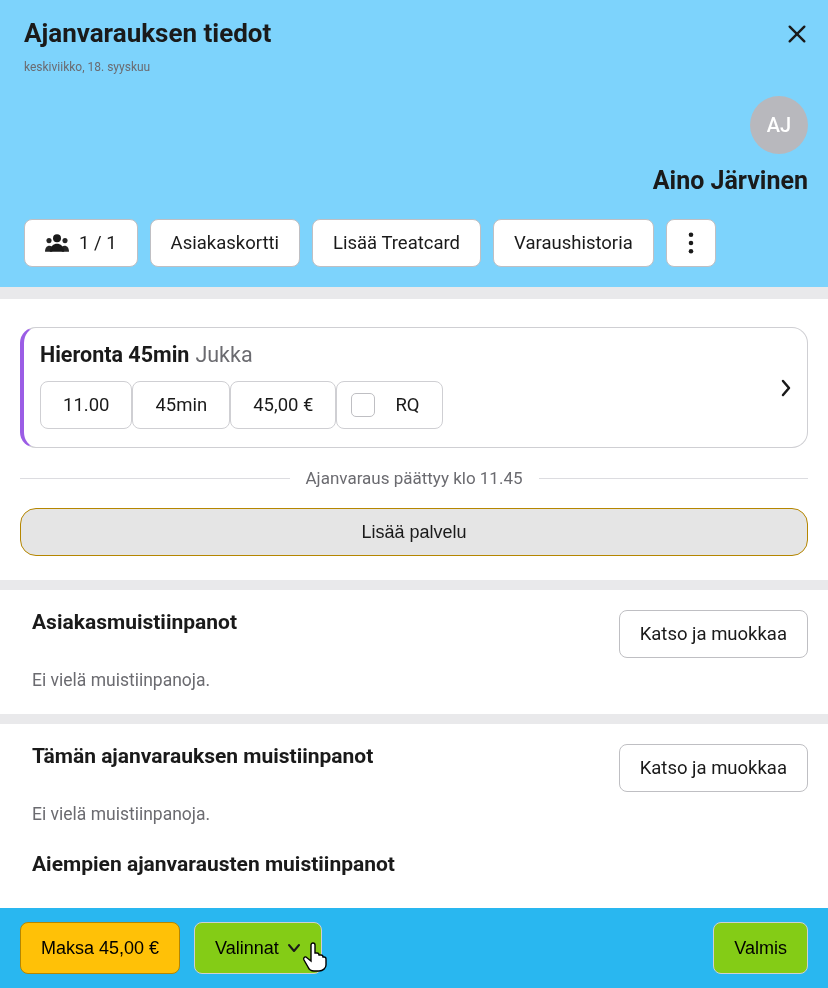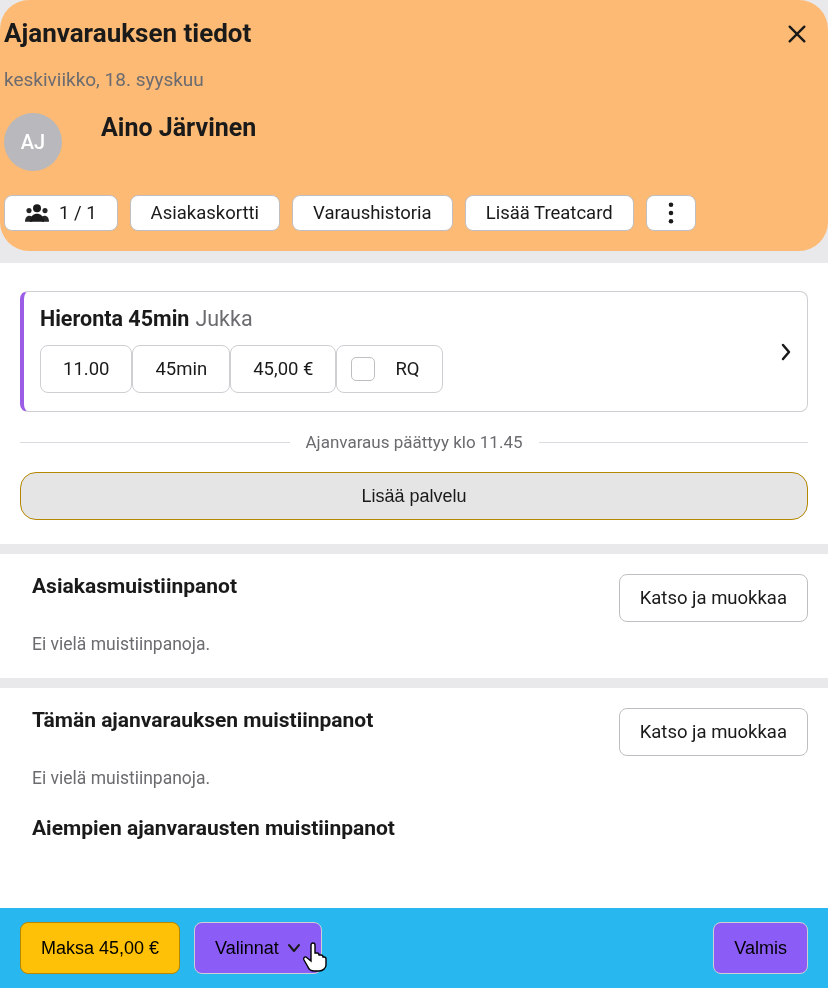--- a/index.html
+++ b/index.html
@@ -5,51 +5,51 @@
   * { box-sizing: border-box; margin: 0; padding: 0; }
   body {
     font-family: -apple-system, BlinkMacSystemFont, "Segoe UI", Roboto, Helvetica, Arial, sans-serif;
     background: #e9e9eb;
     color: #1a1a1a;
     width: 828px;
     height: 988px;
     overflow: hidden;
   }
   .header-panel {
-    background: #fdba74;
-    padding: 18px 20px 20px 4px;
-    border-radius: 29px;
+    background: #7dd3fc;
+    padding: 18px 20px 20px 24px;
   }
   .title-row {
     display: flex;
     justify-content: space-between;
     align-items: flex-start;
   }
   .title {
     font-size: 26px;
     font-weight: 700;
   }
   .subtitle {
-    font-size: 19px;
+    font-size: 12px;
     color: #6b6b70;
-    margin-top: 20px;
+    margin-top: 12px;
   }
   .close-btn {
     font-size: 28px;
     font-weight: 400;
     line-height: 1;
     cursor: pointer;
     user-select: none;
     padding: 4px 0 0 0;
   }
   .customer-row {
     display: flex;
-    align-items: flex-start;
-    gap: 39px;
+    align-items: flex-end;
+    gap: 12px;
     margin-top: 22px;
+    flex-direction: column;
   }
   .avatar {
     width: 58px;
     height: 58px;
     border-radius: 50%;
     background: #b8b8bd;
     color: #fff;
     display: flex;
     align-items: center;
     justify-content: center;
@@ -64,21 +64,21 @@
     display: flex;
     gap: 12px;
     margin-top: 24px;
     flex-wrap: wrap;
   }
   .btn-outline {
     background: #fff;
     border: 1px solid #bfbfc3;
     border-radius: 8px;
     padding: 0 20px;
-    height: 36px;
+    height: 48px;
     display: inline-flex;
     align-items: center;
     gap: 10px;
     font-size: 18.5px;
     color: #1a1a1a;
     cursor: pointer;
   }
   .btn-icon-only {
     width: 50px;
     justify-content: center;
@@ -95,21 +95,21 @@
     font-weight: 700;
   }
   .services-panel {
     background: #fff;
     padding: 18px 20px 24px 20px;
     margin-top: 2px;
   }
   .service-card {
     border: 1px solid #cfcfd3;
     border-left: 4px solid #9b5de5;
-    border-radius: 8px;
+    border-radius: 16px;
     padding: 14px 60px 18px 16px;
     margin-top: 10px;
     position: relative;
     cursor: pointer;
   }
   .service-title-row {
     display: flex;
     align-items: baseline;
     gap: 6px;
   }
@@ -221,21 +221,21 @@
   .btn-pay {
     background: #ffc107;
     border: 1px solid #b58600;
     border-radius: 8px;
     height: 52px;
     padding: 8px 20px;
     font-size: 18px;
     cursor: pointer;
   }
   .btn-white {
-    background: #8b5cf6;
+    background: #84cc16;
     border: 1px solid #cfcfd3;
     border-radius: 8px;
     height: 52px;
     padding: 0 20px;
     font-size: 18px;
     cursor: pointer;
     display: inline-flex;
     align-items: center;
     gap: 8px;
   }
@@ -285,24 +285,24 @@
           <circle cx="25" cy="9" r="3.2" opacity="0.95"></circle>
           <path d="M30 23 C30 18 27.5 15.5 24.5 15.5 C23.4 15.5 22 16 21 17 L21 23 Z" opacity="0.95"></path>
         </svg>
       </span>
       <span>1 / 1</span>
     </div>
     <div class="btn-outline">
       <span>Asiakaskortti</span>
     </div>
     <div class="btn-outline">
+      <span>Lisää Treatcard</span>
+    </div>
+    <div class="btn-outline">
       <span>Varaushistoria</span>
-    </div>
-    <div class="btn-outline">
-      <span>Lisää Treatcard</span>
     </div>
     <div class="btn-outline btn-icon-only">
       <svg width="6" height="22" viewBox="0 0 6 24" fill="#1a1a1a">
         <circle cx="3" cy="3" r="2.5"></circle>
           <circle cx="3" cy="12" r="2.5"></circle>
           <circle cx="3" cy="21" r="2.5"></circle>
       </svg>
     </div>
   </div>
 </div>

